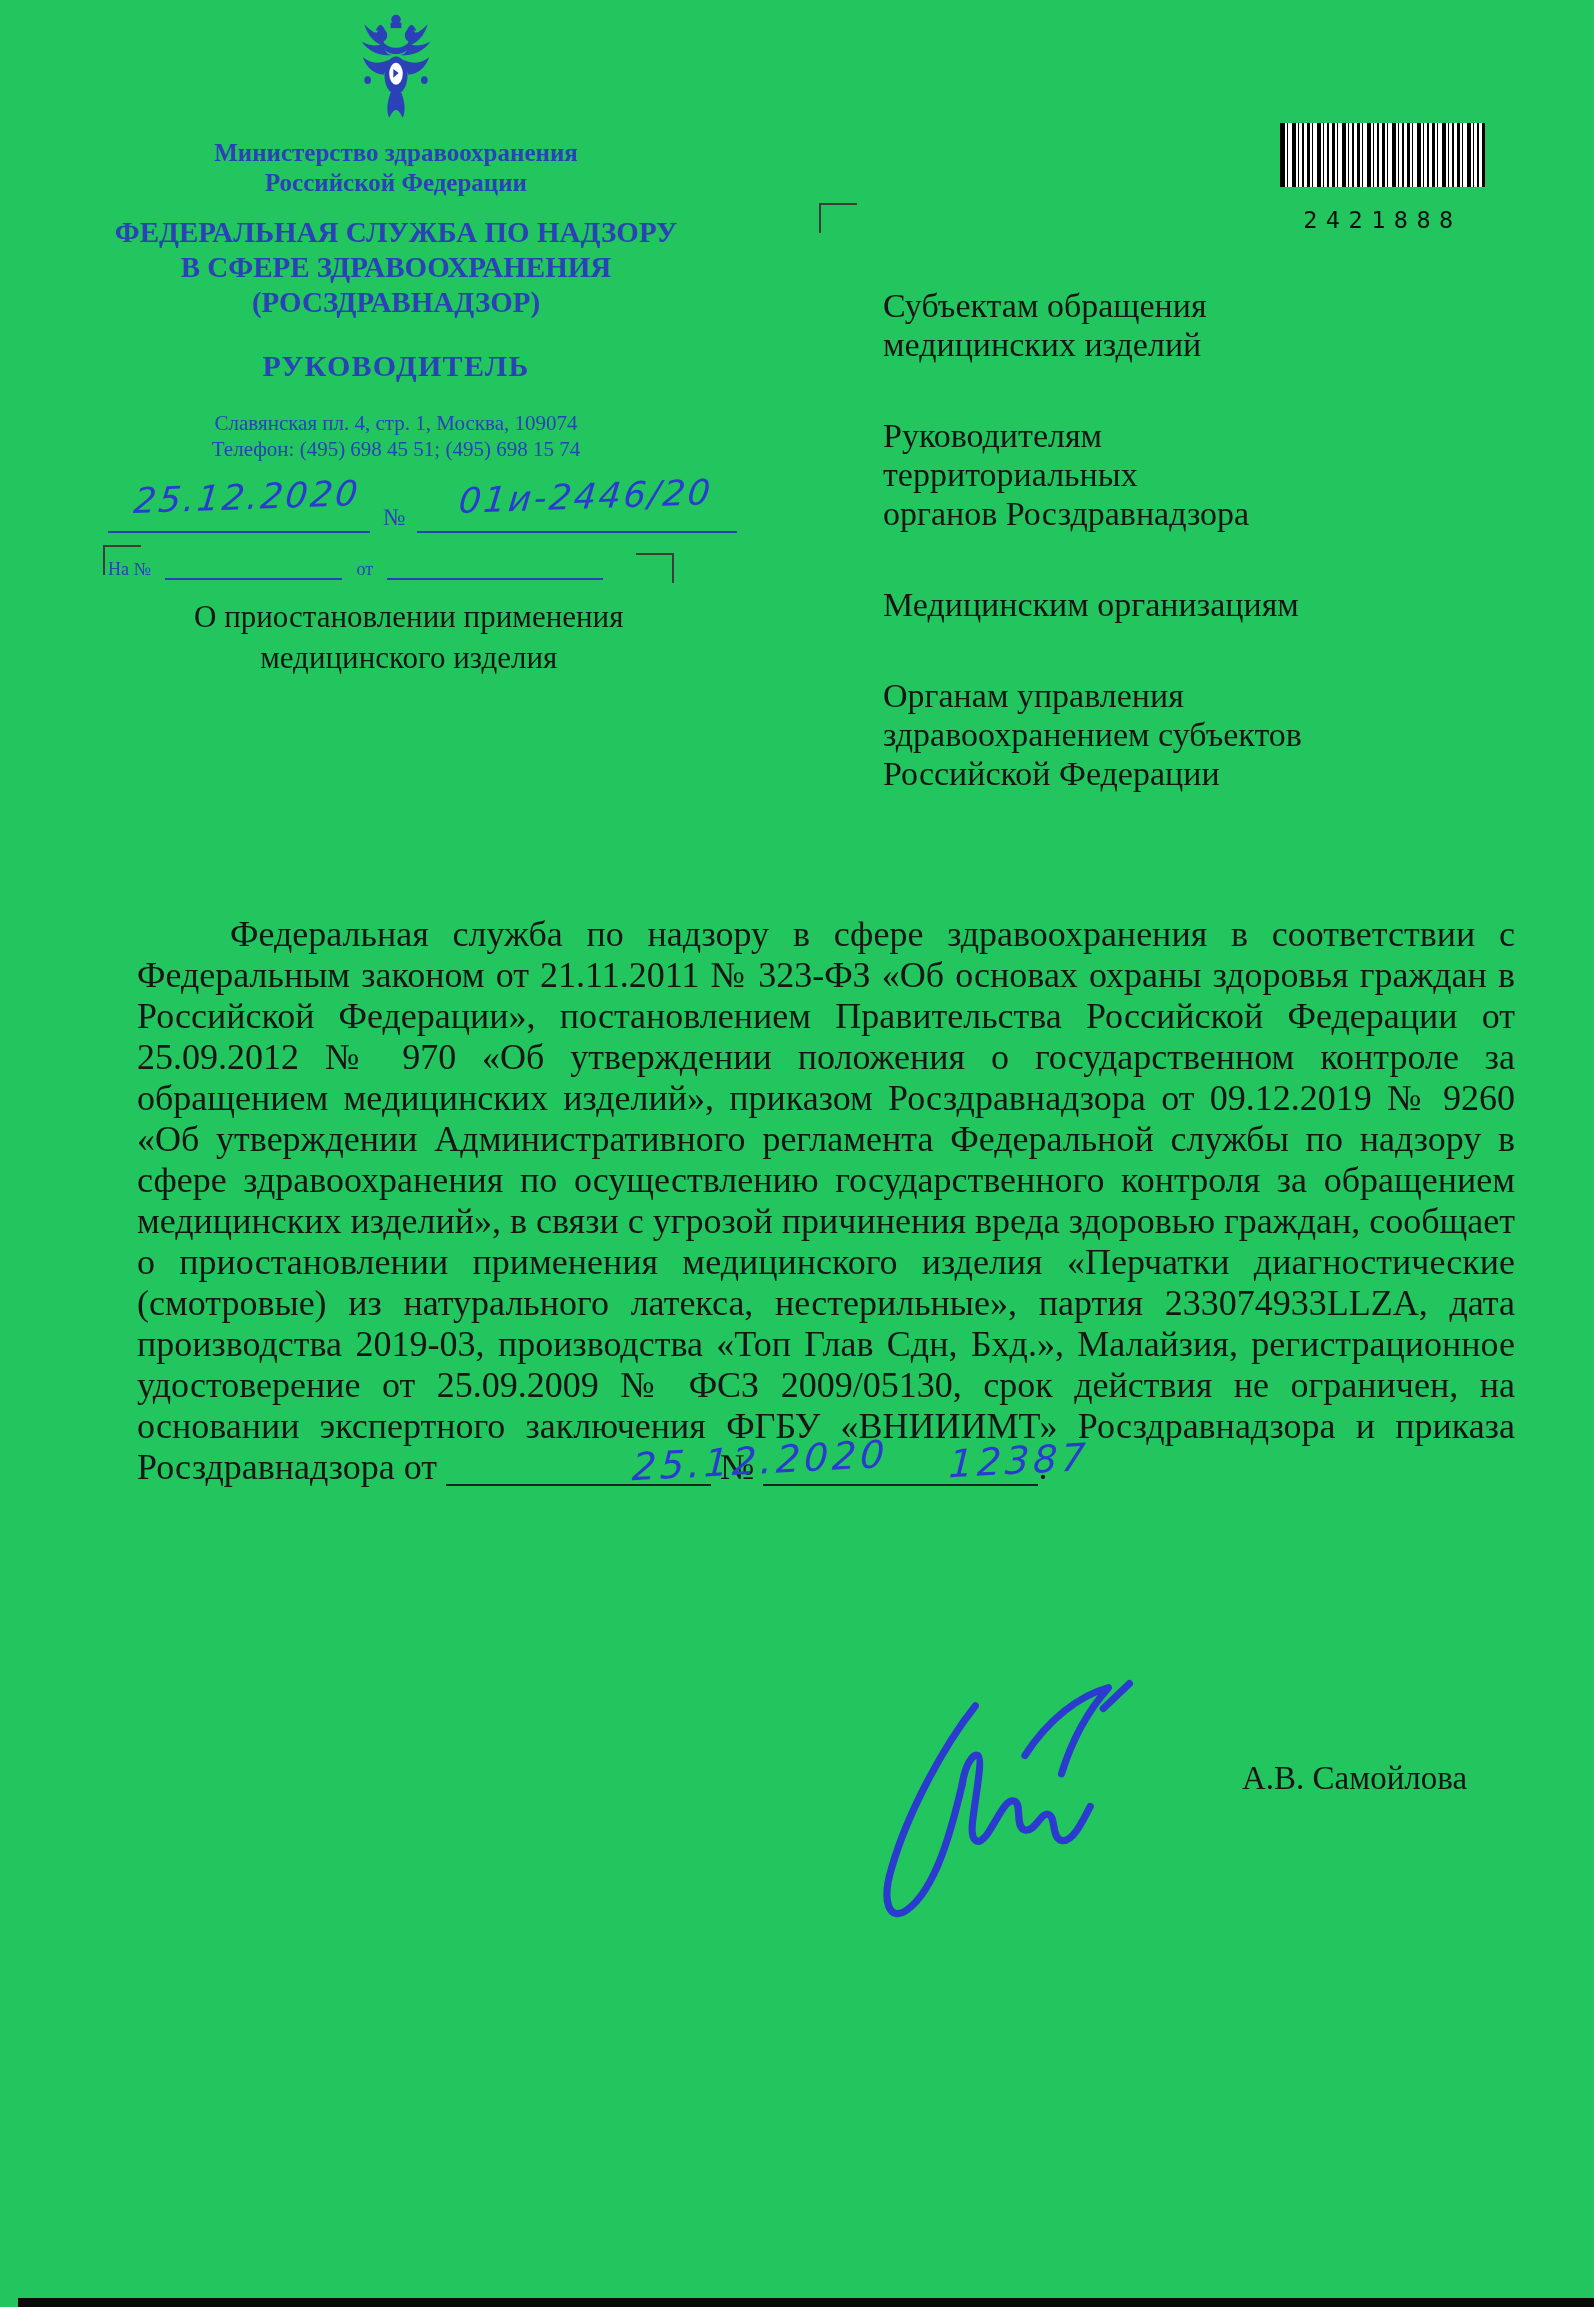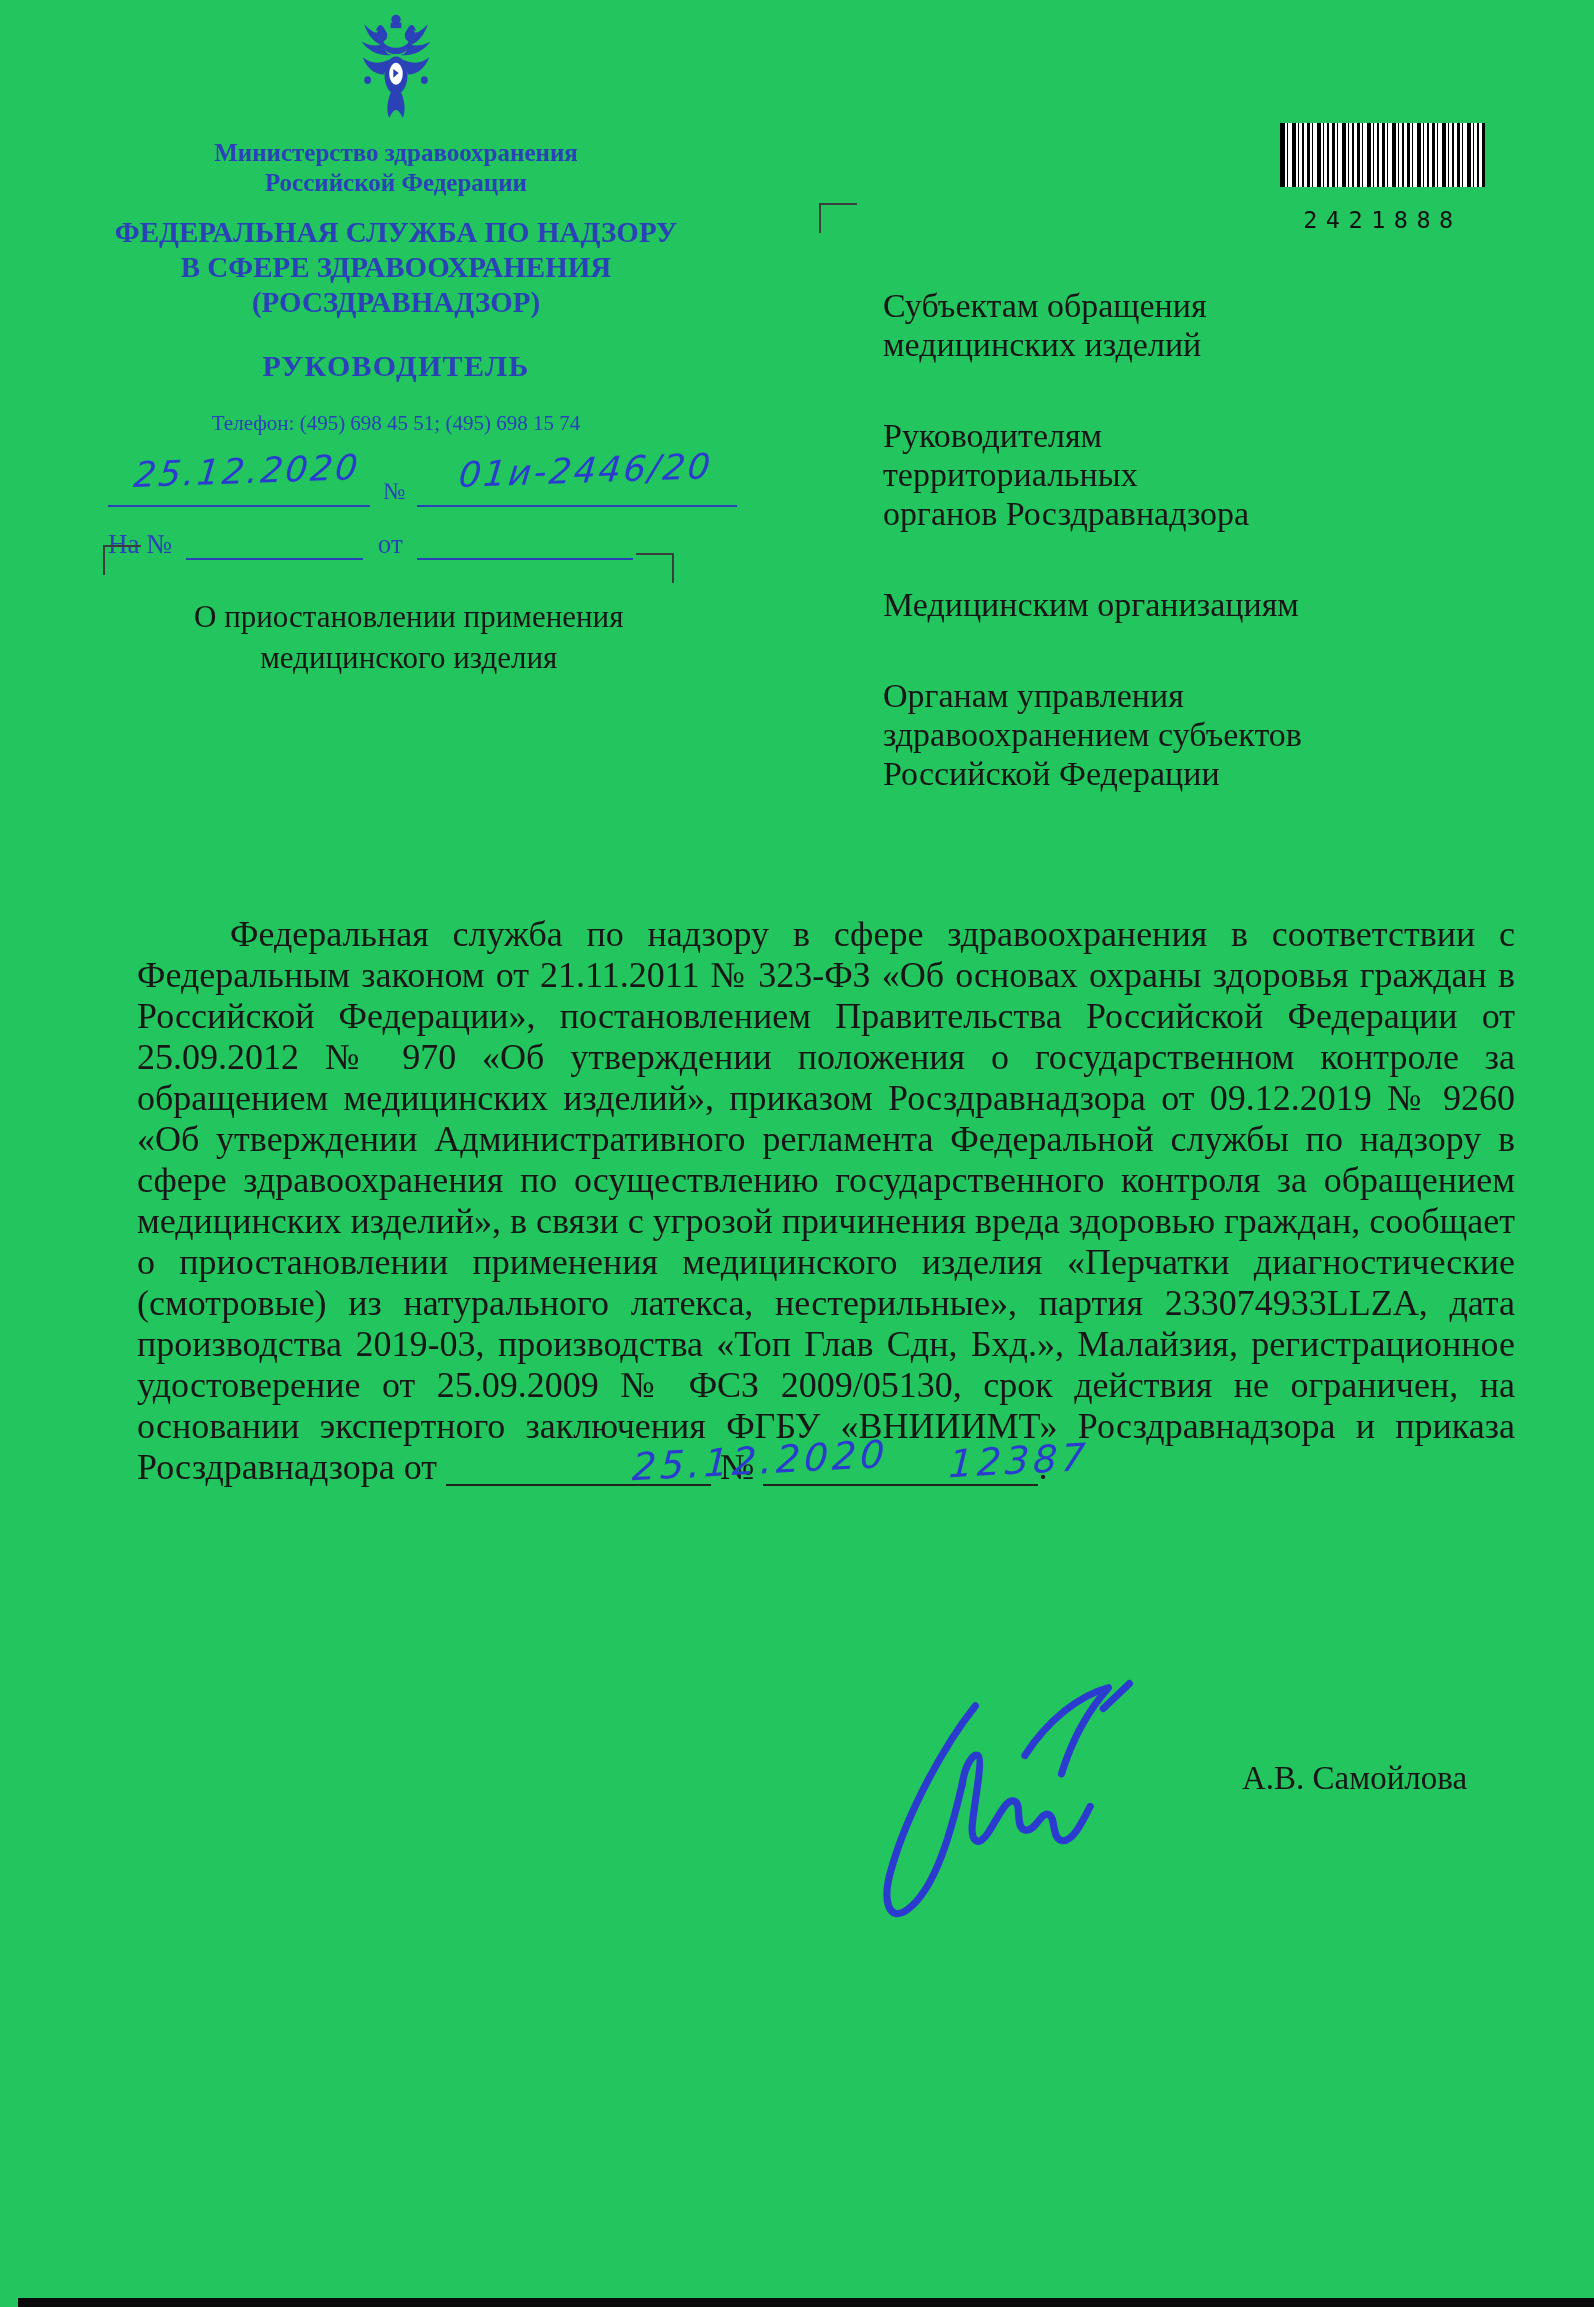--- a/index.html
+++ b/index.html
@@ -59,21 +59,21 @@
   .hw-lg {
     font-size: 35px; letter-spacing: 2.6px;
     transform: rotate(-2deg) skewX(-8deg);
     transform-origin: left bottom;
     position: relative; top: -2.6px; left: 6.5px;
   }
 
   .ref-row {
     display: flex; align-items: flex-end;
     margin: 22px 0 0 62px;
-    font-size: 27px;
+    font-size: 18px;
   }
   .ref-blank {
     display: inline-block; height: 25px;
     border-bottom: 2px solid var(--blue-print);
     margin: 0 14.4px;
   }
   .ref-blank.first { width: 177px; }
   .ref-blank.second { width: 216px; }
 
   
@@ -187,20 +187,21 @@
 
     <div class="agency">
       <div>ФЕДЕРАЛЬНАЯ СЛУЖБА ПО НАДЗОРУ</div>
       <div>В СФЕРЕ ЗДРАВООХРАНЕНИЯ</div>
       <div>(РОСЗДРАВНАДЗОР)</div>
     </div>
 
     <div class="position-title">РУКОВОДИТЕЛЬ</div>
 
     <div class="contact">
+      <div>Славянская пл. 4, стр. 1, Москва, 109074</div>
       <div>Телефон: (495) 698 45 51; (495) 698 15 74</div>
     </div>
 
     <div class="req-row">
       <span class="blank date-blank"><span class="handwriting hw-lg">25.12.2020</span></span>
       <span class="no-sign">№</span>
       <span class="blank num-blank"><span class="handwriting hw-lg">01и-2446/20</span></span>
     </div>
 
     <div class="ref-row">

